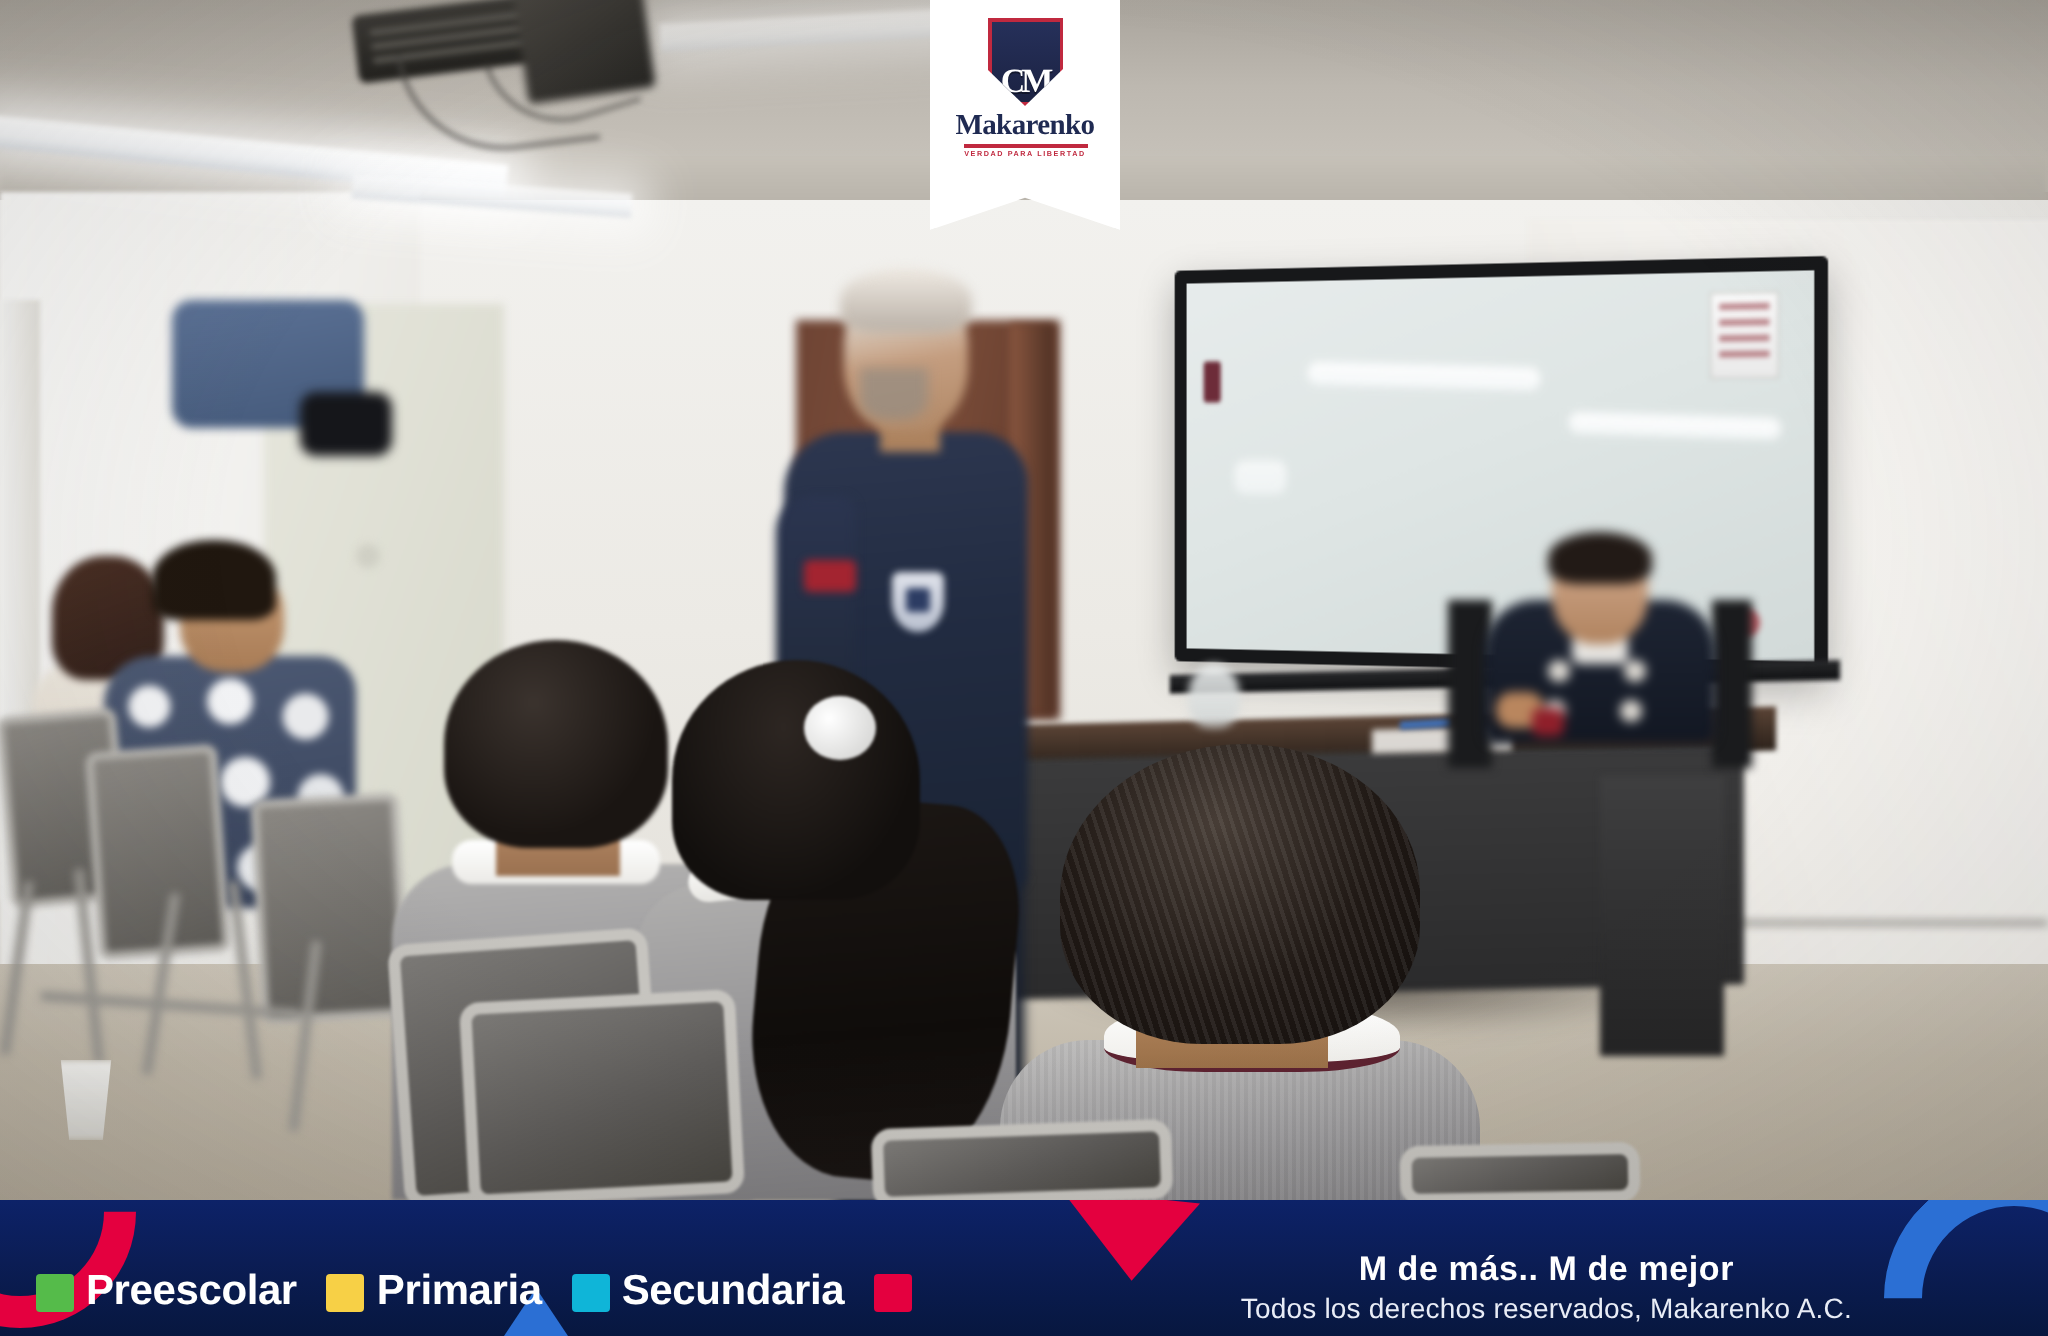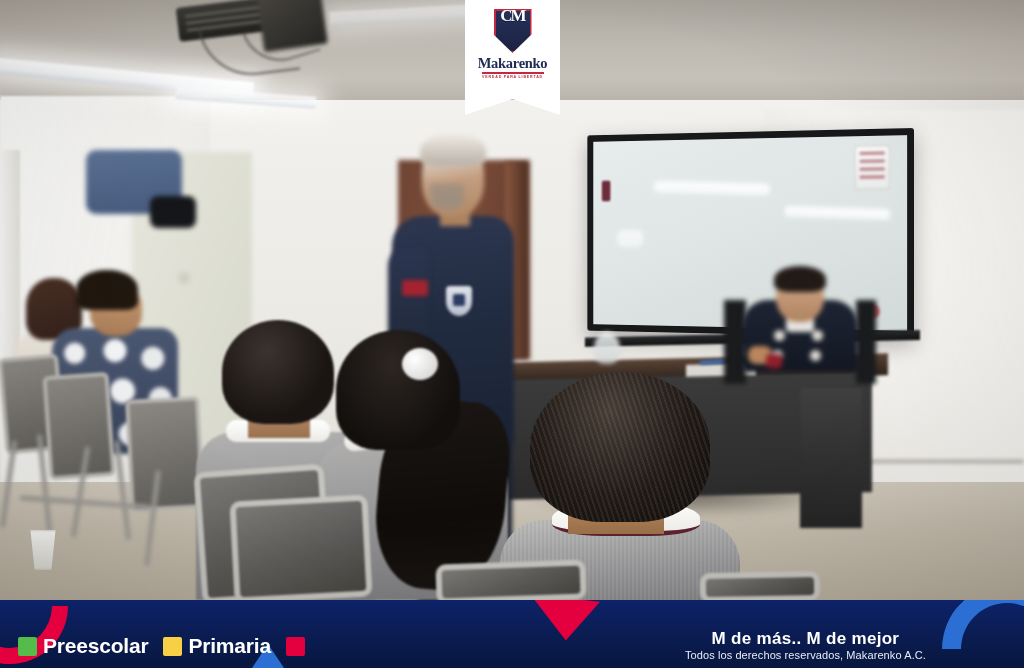--- a/index.html
+++ b/index.html
@@ -522,21 +522,21 @@
     z-index: 40;
     display: flex; flex-direction: column;
     align-items: center; justify-content: flex-start;
     padding-top: 9px;
   }
   .shield {
     position: relative; width: 38px; height: 44px;
     background: linear-gradient(180deg,#26305a,#1b2242);
     clip-path: polygon(0 0, 100% 0, 100% 58%, 50% 100%, 0 58%);
     border: 2px solid #c0293f;
-    display: flex; align-items: flex-start; justify-content: center;
+    display: flex; align-items: flex-end; justify-content: center;
   }
   .shield-mono {
     color: #ffffff; font-family: "Liberation Serif", serif;
     font-size: 17px; font-weight: 700; letter-spacing: -2px;
     margin-top: -5px; text-shadow: 0 1px 0 rgba(0,0,0,.4);
   }
   .logo-word {
     margin-top: 3px;
     color: #1f2a52; font-family: "Liberation Serif", serif;
     font-size: 14.5px; font-weight: 700; letter-spacing: -.3px;
@@ -602,21 +602,21 @@
     position: absolute; right: 98px; bottom: 6px;
     text-align: center; z-index: 3; line-height: 1.05;
   }
   .slogan-top {
     color: #ffffff; font-size: 17px; font-weight: 700; letter-spacing: .3px;
   }
   .slogan-mid { font-size: 22px; font-weight: 700; letter-spacing: .2px; }
   .slogan-mid .m-de { color: #2b6fd4; }
   .slogan-mid .mk { color: #e4003f; }
   .slogan-rights {
-    color: #e8ecf6; font-size: 11px; font-weight: 400;
+    color: #e8ecf6; font-size: 14px; font-weight: 400;
     margin-top: 3px; letter-spacing: .1px;
   }
 </style>
 </head>
 <body>
 
 <div class="stage">
 
   <div class="photo">
 
@@ -795,20 +795,24 @@
     <div class="levels">
       <div class="level">
         <span class="level-chip" style="background:#55bb4a"></span>
         <span class="level-label">Preescolar</span>
       </div>
       <div class="level">
         <span class="level-chip" style="background:#f7d046"></span>
         <span class="level-label">Primaria</span>
       </div>
       <div class="level">
+        <span class="level-chip" style="background:#0fb5d8"></span>
+        <span class="level-label">Secundaria</span>
+      </div>
+      <div class="level">
         <span class="level-chip" style="background:#e4003f"></span>
       </div>
     </div>
 
     <div class="slogan">
       <div class="slogan-top">M de más.. M de mejor</div>
       <div class="slogan-rights">Todos los derechos reservados, Makarenko A.C.</div>
     </div>
   </div>
 

